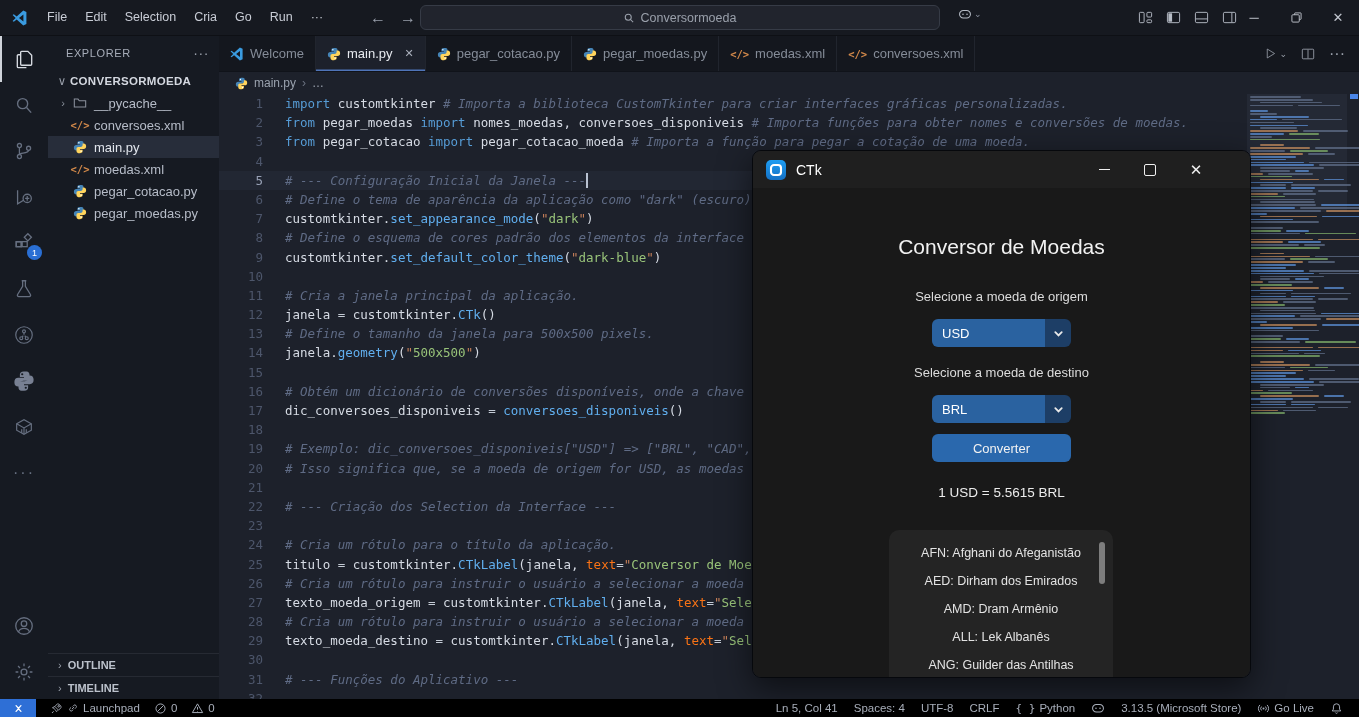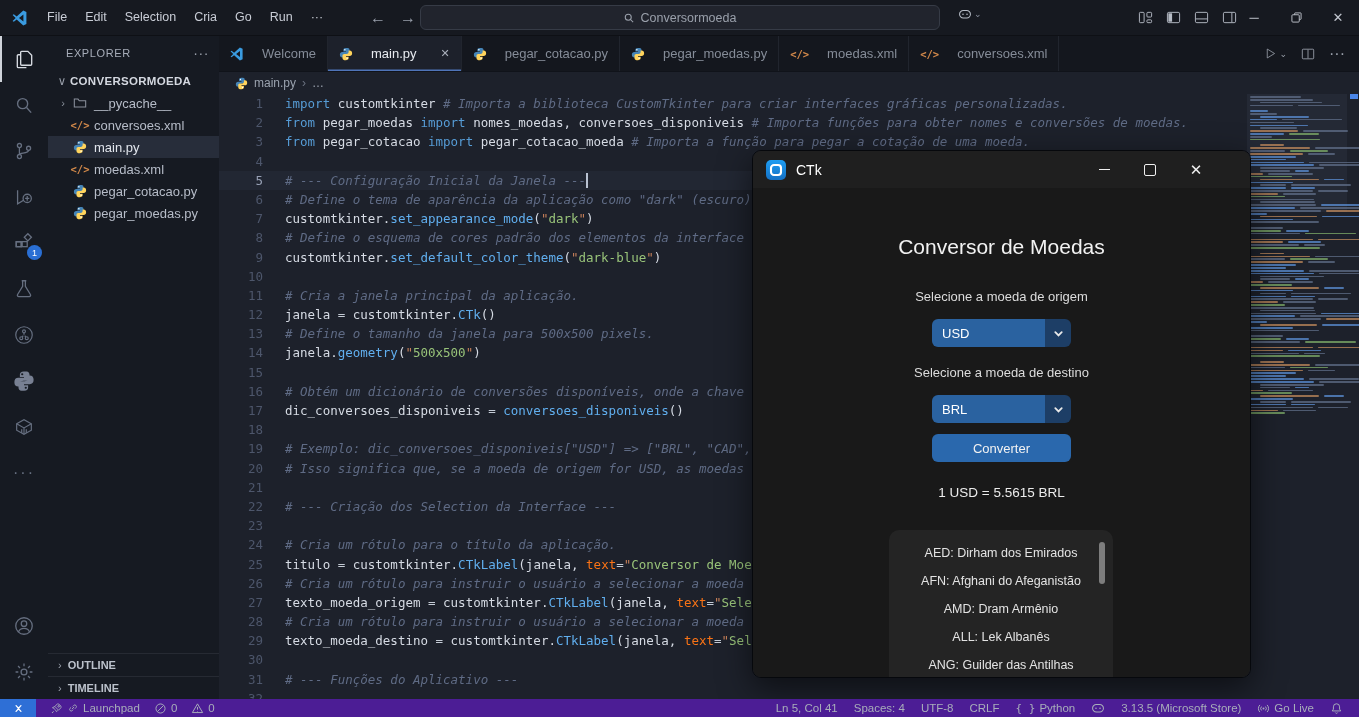--- a/index.html
+++ b/index.html
@@ -36,21 +36,21 @@
   .fr.nofold .ficon{margin-left:24px}
   .fr .flabel{margin-left:6px;white-space:nowrap}
   .fr.selected{background:#272d3a;color:#e1e5ec}
   #sb-bottom{position:absolute;left:0;bottom:0;width:100%}
   .sb-sec{height:22px;display:flex;align-items:center;border-top:1px solid #262a33;color:#bcc2cc;font-weight:bold;font-size:11px}
   .sb-sec .chev{margin:0 6px 0 10px;color:#9aa0ab;font-weight:normal}
 
   
   #editor{position:absolute;left:219px;top:36px;width:1140px;height:663px;background:#1d212b;overflow:hidden}
   #tabstrip{position:absolute;left:0;top:0;width:100%;height:35px;background:#14171e;display:flex;border-bottom:1px solid #10131a}
-  .tab{display:flex;align-items:center;gap:18px;padding:0 11px;border-right:1px solid #21252e;font-size:13px;color:#858c98;background:#14171e}
+  .tab{display:flex;align-items:center;gap:6px;padding:0 11px;border-right:1px solid #21252e;font-size:13px;color:#858c98;background:#14171e}
   .tab.active{background:#1d212b;color:#e7eaef;box-shadow:inset 0 -1.5px 0 #4f74b8}
   .tclose{margin-left:6px;font-size:11px;color:#aab0bc}
   .xmlglyph{color:#d1884a;font-family:"DejaVu Sans Mono",monospace;font-size:10.5px;font-weight:bold}
   #editor-actions{margin-left:auto;display:flex;align-items:center;gap:14px;padding-right:14px;color:#9aa0ab}
   #breadcrumb{position:absolute;left:0;top:36px;width:100%;height:22px;display:flex;align-items:center;gap:6px;padding-left:16px;font-size:12px;color:#9aa2ae}
   #breadcrumb .sep{color:#6b7280}
 
   #codearea{position:absolute;left:0;top:58px;right:0;bottom:0;font-family:"DejaVu Sans Mono",monospace;font-size:12.5px;line-height:19.2px;overflow:hidden}
   .cl{position:relative;height:19.2px;white-space:pre}
   .cl.cur{background:#222733}
@@ -61,21 +61,21 @@
   .tok-s{color:#98c379}.tok-q{color:#c8825a}.tok-o{color:#c5ccd6}.tok-w{color:#d6dbe4}
   .tok-p{color:#d6dbe4}.tok-a{color:#f97316}
   .caret{display:inline-block;width:1.5px;height:15px;background:#b9c2d2;vertical-align:-3px}
 
   #minimap{position:absolute;right:0;top:58px;width:112px;bottom:0;background:#1d212b}
   .mm-row{position:absolute;height:1.7px;border-radius:1px}
   #mm-slider{position:absolute;left:0;right:12px;top:0;height:118px;background:rgba(140,160,195,.07)}
   #ruler-cursor{position:absolute;right:1px;top:0;width:8px;height:5px;background:#4a86e8}
 
   
-  #statusbar{position:absolute;left:0;top:699px;width:1359px;height:18px;background:#4c1d95;display:flex;align-items:center;font-size:11.5px;color:#a8aeba}
+  #statusbar{position:absolute;left:0;top:699px;width:1359px;height:18px;background:#000000;display:flex;align-items:center;font-size:11.5px;color:#a8aeba}
   #remote-badge{width:36px;height:18px;background:#2e6fd6;display:flex;align-items:center;justify-content:center;color:#fff}
   .sb-item{display:flex;align-items:center;gap:4px;margin-left:14px;white-space:nowrap}
   #sb-right{margin-left:auto;display:flex;align-items:center}
   #sb-right .sb-item{margin-left:0;margin-right:16px}
   .braces{font-family:"DejaVu Sans Mono",monospace;font-size:11px}
 
   
   #ctk{position:absolute;left:752px;top:150px;width:497px;height:526px;border-radius:9px;overflow:hidden;box-shadow:0 10px 32px rgba(0,0,0,.55);border:1px solid #06080c}
   #ctk-titlebar{height:37px;background:#1f1f1f;display:flex;align-items:center}
   #ctk-title{margin-left:10px;font-size:14px;color:#fff}
@@ -686,22 +686,22 @@
       <span class="combo-main" style="background: rgb(42, 98, 160);">BRL</span>
       <span class="combo-arrow" style="background: rgb(29, 62, 102);">
           <svg width="11" height="11" viewBox="0 0 12 12" fill="none" stroke="currentColor" stroke-width="2" stroke-linecap="round">
             <path d="M2.5 4.5 6 8l3.5-3.5"></path>
           </svg>
         </span>
     </div>
     <div id="ctk-convert" style="background: rgb(42, 104, 173);">Converter</div>
     <div id="ctk-result">1 USD = 5.5615 BRL</div>
     <div id="ctk-list">
+        <div class="cur-item">AFN: Afghani do Afeganistão</div>
         <div class="cur-item">AED: Dirham dos Emirados</div>
-        <div class="cur-item">AFN: Afghani do Afeganistão</div>
         <div class="cur-item">AMD: Dram Armênio</div>
         <div class="cur-item">ALL: Lek Albanês</div>
         <div class="cur-item">ANG: Guilder das Antilhas</div>
       </div>
     <div id="ctk-scroll"></div>
   </div>
 </div>
 
 <div id="statusbar">
   <div id="remote-badge">

